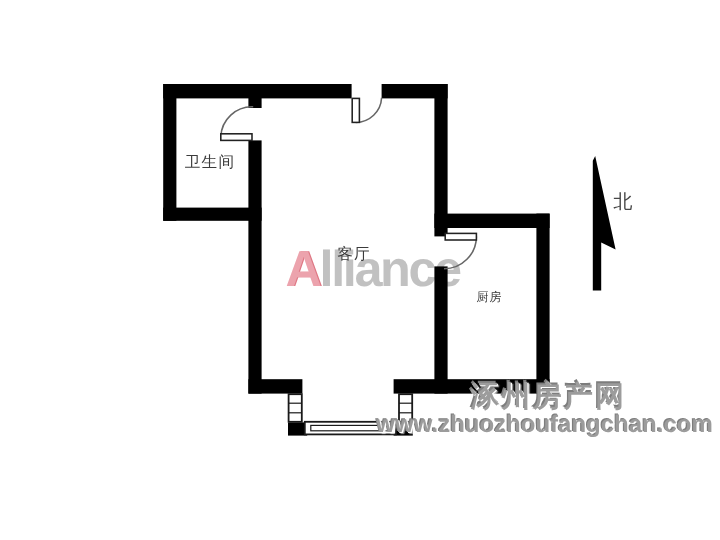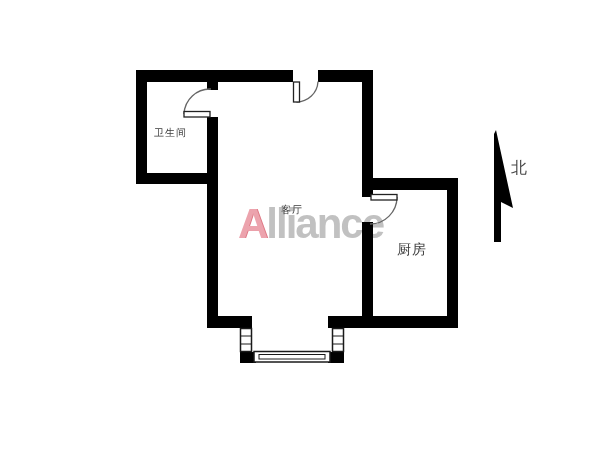--- a/index.html
+++ b/index.html
@@ -4,21 +4,21 @@
 <style>
   html,body{margin:0;padding:0;background:#fff;}
   .stage{
     position:relative;width:600px;height:450px;background:#ffffff;
     overflow:hidden;font-family:"Liberation Sans",sans-serif;
   }
   .stage *{box-sizing:border-box;}
   svg.plan{position:absolute;left:0;top:0;z-index:2;}
   .room-label{
     position:absolute;z-index:3;color:#3b3b3b;
-    font-size:10px;letter-spacing:1px;white-space:nowrap;
+    font-size:13px;letter-spacing:1px;white-space:nowrap;
   }
   .north-label{
     position:absolute;left:511px;top:158px;z-index:3;
     color:#484848;font-size:16px;
   }
   .brand-watermark{
     position:absolute;left:238px;top:200px;z-index:1;
     font-size:42px;font-weight:bold;letter-spacing:-2px;
     white-space:nowrap;opacity:.85;
   }
@@ -95,18 +95,22 @@
     <g>
       <path d="M 397 197 A 27 27 0 0 1 370 224" fill="none" stroke="#666" stroke-width="1.3"></path>
       <rect x="371" y="194.5" width="26" height="5.5" fill="#ffffff" stroke="#222" stroke-width="1.3"></rect>
     </g>
 
     <polygon points="496,130 513,208 501,202 501,242 494,242 494,134" fill="#000000"></polygon>
   </svg>
 
   <div class="room-label" style="left:154px;top:126px;">卫生间</div>
   <div class="room-label" style="left:281px;top:203px;font-family:Liberation Serif, serif;">客厅</div>
-  <div class="room-label" style="left:397px;top:241px;font-size:14px;">厨房</div>
+  <div class="room-label" style="left:397px;top:241px;font-size:10px;">厨房</div>
 
   <div class="north-label">北</div>
 
+  <div class="site-watermark">
+    <div class="site-name">涿州房产网</div>
+    <div class="site-url">www.zhuozhoufangchan.com</div>
+  </div>
 
 </div>
 
 </body></html>

